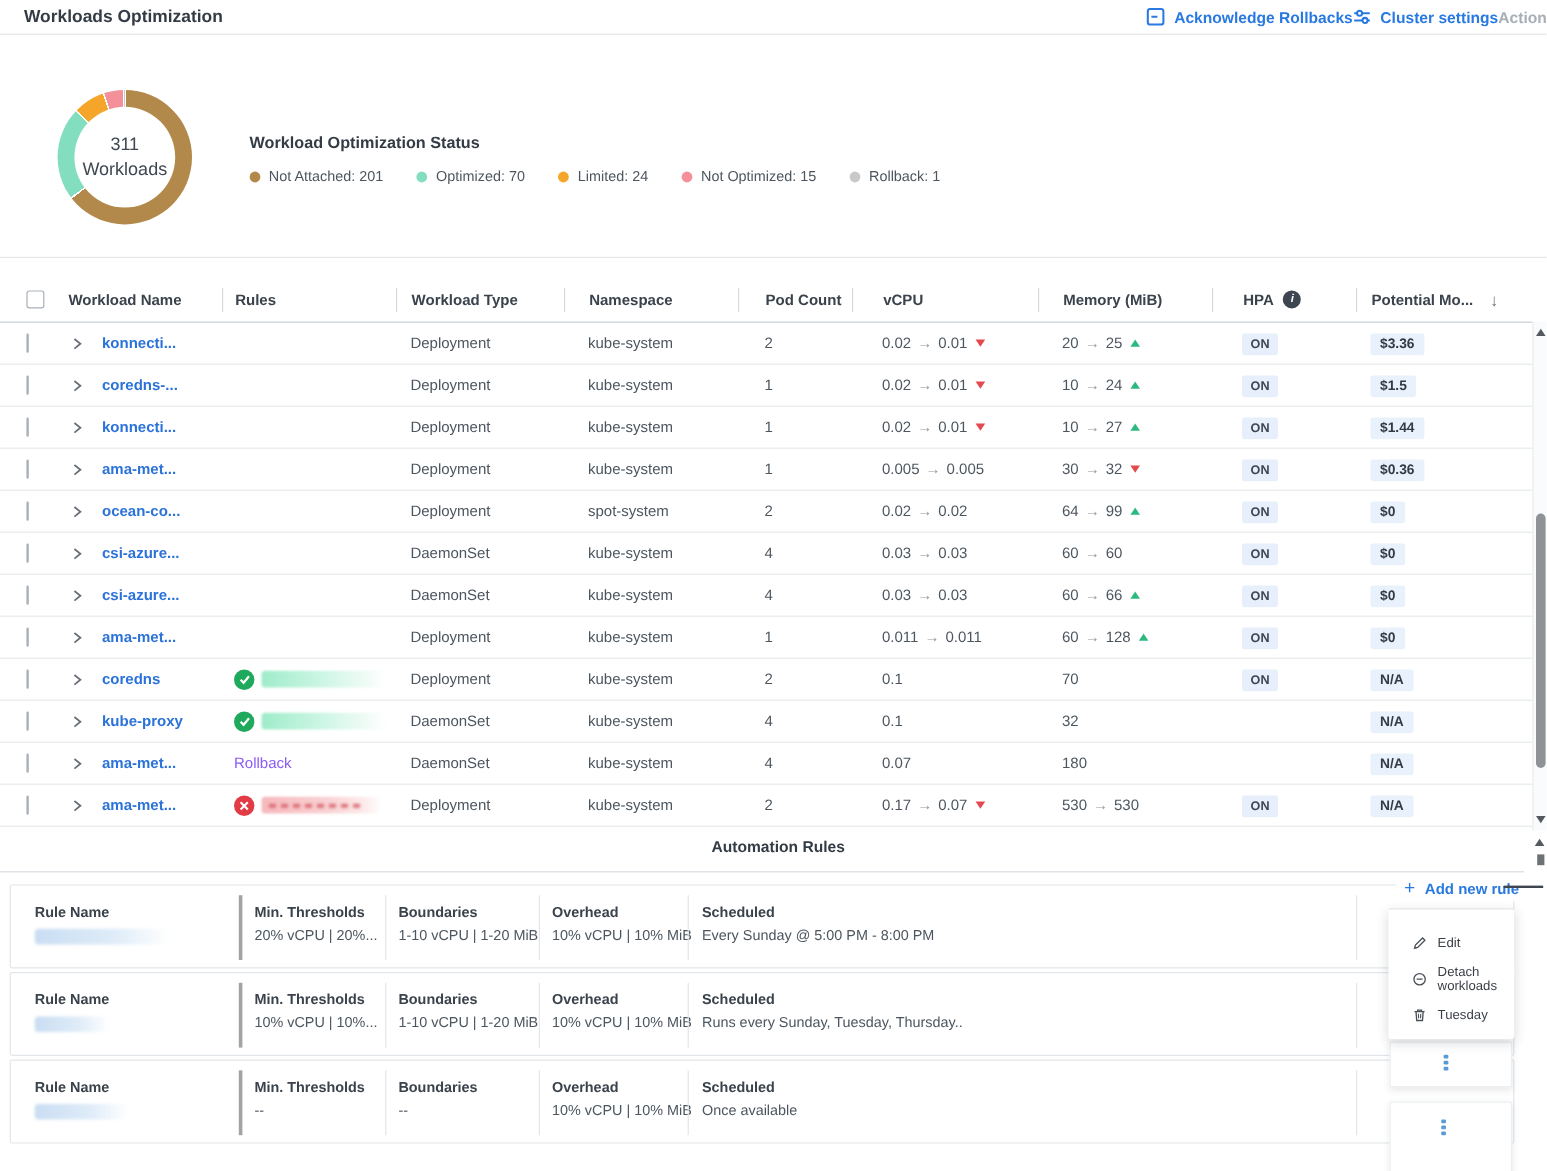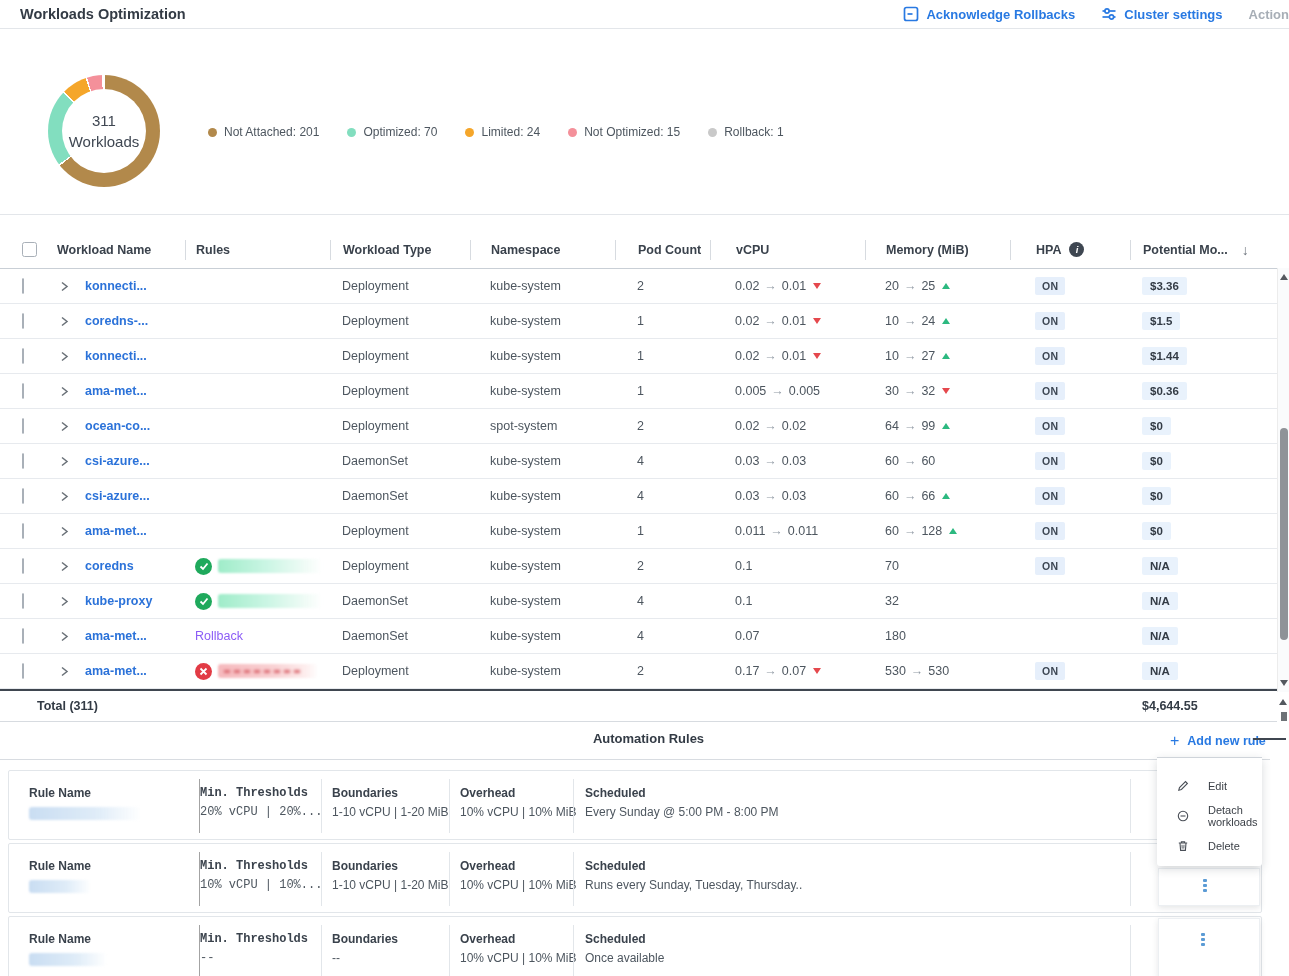--- a/index.html
+++ b/index.html
@@ -3,21 +3,21 @@
 <meta charset="utf-8">
 <style>
   * { box-sizing: border-box; margin: 0; padding: 0; }
   html,body { background:#fff; }
   body { font-family: "Liberation Sans","DejaVu Sans",sans-serif; color:#4d565f; }
   .page { position:relative; width:1289px; height:976px; overflow:hidden; background:#fff; }
 
   
   .topbar { height:29px; border-bottom:1px solid #e3e6ea; display:flex; align-items:center; justify-content:space-between; padding:0 0 0 20px; }
   .page-title { font-size:14.5px; font-weight:bold; color:#333b45; }
-  .topbar-actions { display:flex; align-items:center; gap:26px; white-space:nowrap; overflow:hidden; padding-right:0; }
+  .topbar-actions { display:flex; align-items:center; white-space:nowrap; overflow:hidden; padding-right:0; }
   .top-link { display:flex; align-items:center; gap:7px; color:#2879e2; font-size:13px; font-weight:bold; cursor:pointer; }
   .top-link svg { display:block; }
   .top-link.disabled { color:#a7aeb6; }
 
   
   .summary { height:186px; border-bottom:1px solid #e3e6ea; display:flex; align-items:flex-start; padding-left:48px; }
   .donut { position:relative; width:112px; height:112px; border-radius:50%; margin-top:46px; }
   .donut::after { content:""; position:absolute; inset:14px; background:#fff; border-radius:50%; }
   .donut-center { position:absolute; inset:0; display:flex; flex-direction:column; align-items:center; justify-content:center; z-index:2; font-size:15px; color:#3f4752; line-height:1.4; }
   .legend-block { margin-left:48px; margin-top:82px; }
@@ -62,37 +62,37 @@
   .total-label { font-weight:bold; font-size:12.5px; color:#333b45; padding-left:37px; }
   .total-value { position:absolute; left:1142px; font-weight:bold; font-size:12.5px; color:#333b45; }
 
   
   .auto-heading { margin:9px 0 0 8px; font-size:13px; font-weight:bold; color:#333b45;text-align:center; }
   .auto-divider { margin-top:13px; width:1270px; border-bottom:1px solid #d8dce1; }
   .rule-card { position:relative; width:1254px; margin:0 0 3px 8px; border:1px solid #e2e6ea; border-radius:2px; background:#fff; height:70px; display:flex; }
   .rule-card:first-of-type { margin-top:10px; }
   .rc-col { padding-top:15px; }
   .rc-name { width:190px; padding-left:20px; }
-  .rc-min { width:122px; border-left:1px solid #a3a3a3; margin-top:8px; padding-top:7px; height:54px;font-family:Liberation Mono, monospace; }
+  .rc-min { width:122px; padding-left:10px; border-left:3px solid #a3a3a3; margin-top:8px; padding-top:7px; height:54px; }
   .rc-bound { width:128px; padding-left:10px; border-left:1px solid #e2e6ea; margin-top:8px; padding-top:7px; height:54px; }
   .rc-over { width:124px; padding-left:10px; border-left:1px solid #e2e6ea; margin-top:8px; padding-top:7px; height:54px; }
   .rc-sched { width:557px; padding-left:11px; border-left:1px solid #e2e6ea; margin-top:8px; padding-top:7px; height:54px; }
   .rc-end { flex:1; border-left:1px solid #e2e6ea; margin-top:8px; height:54px; }
   .rc-label { font-size:12px; font-weight:bold; color:#3a424c; }
   .rc-value { font-size:12px; color:#4d565f; margin-top:5px; white-space:nowrap; }
   .name-blur { height:13px; border-radius:3px; margin-top:7px; filter:blur(1.2px);
                background:linear-gradient(90deg,#c9ddf2,#dfecf8 60%,rgba(255,255,255,0)); }
 
   
   .add-rule-btn { position:absolute; left:1164px; top:731px; display:flex; align-items:center; gap:8px;
                   color:#2879e2; font-size:12.5px; font-weight:bold; cursor:pointer; background:#fff; padding:2px 6px; z-index:6; }
   .add-plus { font-size:16px; font-weight:normal; line-height:1; }
   .popover { position:absolute; left:1157px; top:757px; width:105px; height:109px; background:#fff; z-index:6;
              border-top:1px solid #cfd4da; box-shadow:0 3px 10px rgba(40,50,60,.18); border-radius:0 0 3px 3px; padding-top:13px; }
-  .menu-item { display:flex; align-items:center; gap:19px; height:30px; padding-left:20px; font-size:11px; color:#3a3f46; cursor:pointer; }
+  .menu-item { display:flex; align-items:center; gap:9px; height:30px; padding-left:20px; font-size:11px; color:#3a3f46; cursor:pointer; }
   .menu-item svg { display:block; flex:0 0 12px; }
   .kebab-box { position:absolute; background:#fff; z-index:5; box-shadow:0 2px 6px rgba(40,50,60,.12); border:1px solid #eceff2; }
   .kebab-box.k1 { left:1158px; top:868px; width:102px; height:38px; }
   .kebab-box.k2 { left:1158px; top:918px; width:102px; height:60px; }
   .kebab { position:absolute; display:flex; flex-direction:column; gap:2px; align-items:center; cursor:pointer; filter:blur(.6px); }
   .kebab i { display:block; width:4px; height:3px; background:#5b9bd5; border-radius:1px; }
 
   
   .vscroll { position:absolute; left:1277px; top:268px; width:12px; height:424px; background:#fafbfc; border-left:1px solid #ececec; z-index:4; }
   .vs-up, .vs-down { position:absolute; left:2px; width:0; height:0; border-left:4.5px solid transparent; border-right:4.5px solid transparent; cursor:pointer; }
@@ -138,20 +138,21 @@
   </div>
 
   <div class="summary">
     <div class="donut" id="donut" style="background: conic-gradient(rgb(255, 255, 255) 0deg, rgb(255, 255, 255) 0.8deg, rgb(178, 137, 75) 0.8deg, rgb(178, 137, 75) 231.869deg, rgb(255, 255, 255) 231.869deg, rgb(255, 255, 255) 233.469deg, rgb(130, 222, 191) 233.469deg, rgb(130, 222, 191) 312.898deg, rgb(255, 255, 255) 312.898deg, rgb(255, 255, 255) 314.498deg, rgb(245, 166, 42) 314.498deg, rgb(245, 166, 42) 340.679deg, rgb(255, 255, 255) 340.679deg, rgb(255, 255, 255) 342.279deg, rgb(244, 144, 154) 342.279deg, rgb(244, 144, 154) 358.042deg, rgb(255, 255, 255) 358.042deg, rgb(255, 255, 255) 359.642deg, rgb(201, 201, 201) 359.642deg, rgb(201, 201, 201) 360.042deg, rgb(255, 255, 255) 360.042deg, rgb(255, 255, 255) 361.642deg);">
       <div class="donut-center">
         <span>311</span>
         <span>Workloads</span>
       </div>
     </div>
     <div class="legend-block">
+      <div class="legend-title">Workload Optimization Status</div>
       <div class="legend-row" id="legend-row">
           <div class="legend-item">
             <span class="legend-dot" style="background: rgb(178, 137, 75);"></span>
             <span>Not Attached: 201</span>
           </div>
           <div class="legend-item">
             <span class="legend-dot" style="background: rgb(130, 222, 191);"></span>
             <span>Optimized: 70</span>
           </div>
           <div class="legend-item">
@@ -415,24 +416,20 @@
           </div>
           <div class="cell-pad12">Deployment</div>
           <div class="cell-pad20">kube-system</div>
           <div class="cell-pad22">2</div>
           <div class="cell-pad25"><span>0.17</span><span class="arrow">→</span><span>0.07</span><span class="tri down"></span></div>
           <div class="cell-pad20"><span>530</span><span class="arrow">→</span><span>530</span></div>
           <div class="cell-pad25"><span class="badge-on">ON</span></div>
           <div class="cell-pad12"><span class="badge-val">N/A</span></div>
         </div>
       </div>
-    <div class="t-total">
-      <span class="total-label">Total (311)</span>
-      <span class="total-value">$4,644.55</span>
-    </div>
   </div>
 
   <div class="auto-heading">Automation Rules</div>
   <div class="auto-divider"></div>
   <div id="rule-cards">
       <div class="rule-card">
         <div class="rc-col rc-name">
           <div class="rc-label">Rule Name</div>
           <div class="name-blur" style="width: 112px;"></div>
         </div>
@@ -526,21 +523,21 @@
         <span>Detach workloads</span>
       </div>
       <div class="menu-item">
         <span>
           <svg width="12" height="12" viewBox="0 0 12 12">
             <path d="M1.8 3h8.4M4.4 3V1.8h3.2V3M3 3l.6 7.4h4.8L9 3" fill="none" stroke="#4a4f57" stroke-width="1.1"></path>
             <line x1="5" y1="4.8" x2="5.2" y2="8.6" stroke="#4a4f57" stroke-width="0.9"></line>
             <line x1="7" y1="4.8" x2="6.8" y2="8.6" stroke="#4a4f57" stroke-width="0.9"></line>
           </svg>
         </span>
-        <span>Delete</span>
+        <span>Tuesday</span>
       </div>
     </div>
 
   <div class="kebab-box k1">
     <span class="kebab" style="left:44px; top:10px;">
         <i></i>
         <i></i>
         <i></i>
       </span>
   </div>

